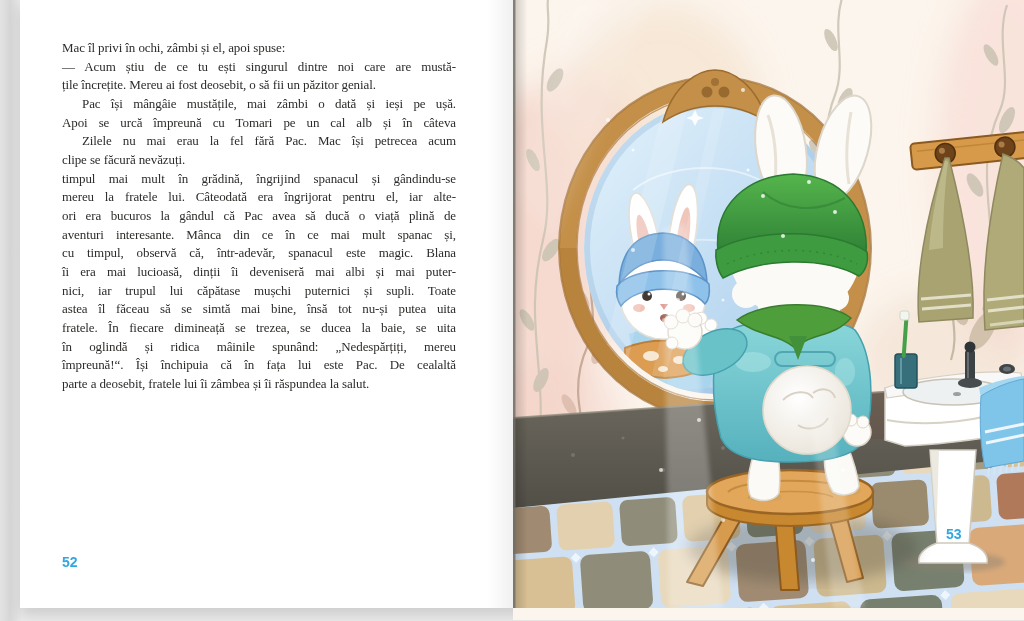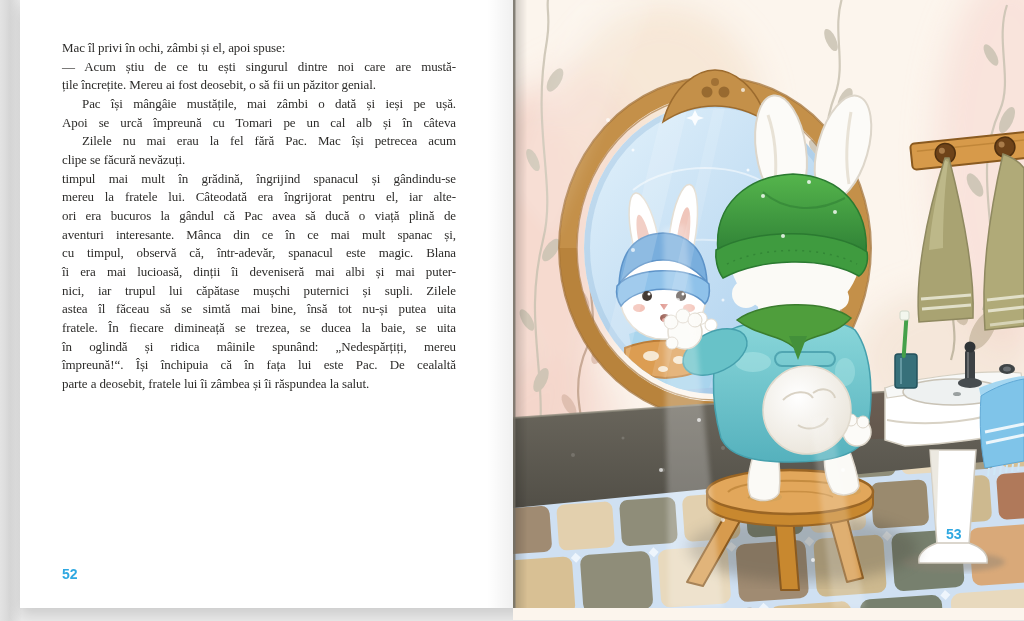--- a/index.html
+++ b/index.html
@@ -11,21 +11,21 @@
   .page-left{position:absolute;left:0;top:0;width:493px;height:608px;background:#ffffff;}
   .gutter-shade{position:absolute;right:0;top:0;width:26px;height:100%;
                 background:linear-gradient(to right,rgba(0,0,0,0),rgba(0,0,0,0.06));}
   .text-block{position:absolute;left:42px;top:39px;width:394px;color:#2d2c2a;
               font-size:13px;line-height:18.65px;letter-spacing:-0.1px;}
   .line{text-align:justify;text-align-last:justify;}
   .line.last{text-align-last:left;}
   .line.indent{text-indent:20px;}
   .pagenum{position:absolute;font-family:"Liberation Sans",sans-serif;font-weight:bold;
            font-size:14px;color:#2fa8e1;}
-  .pn-left{left:42px;top:566px;}
+  .pn-left{left:42px;top:554px;}
   .page-right{position:absolute;left:493px;top:0;width:511px;height:620px;overflow:hidden;background:#fcf5ed;}
   .pn-right{left:433px;top:526px;text-shadow:0 0 3px rgba(255,255,255,0.85);}
   svg{display:block;}
 </style>
 </head>
 <body>
 
 <div class="stage">
   <div class="spread">
 
@@ -37,21 +37,21 @@
         <div class="line indent">Pac își mângâie mustățile, mai zâmbi o dată și ieși pe ușă.</div>
         <div class="line">Apoi se urcă împreună cu Tomari pe un cal alb și în câteva</div>
         <div class="line indent">Zilele nu mai erau la fel fără Pac. Mac își petrecea acum</div>
         <div class="line last">clipe se făcură nevăzuți.</div>
         <div class="line">timpul mai mult în grădină, îngrijind spanacul și gândindu-se</div>
         <div class="line">mereu la fratele lui. Câteodată era îngrijorat pentru el, iar alte-</div>
         <div class="line">ori era bucuros la gândul că Pac avea să ducă o viață plină de</div>
         <div class="line">aventuri interesante. Mânca din ce în ce mai mult spanac și,</div>
         <div class="line">cu timpul, observă că, într-adevăr, spanacul este magic. Blana</div>
         <div class="line">îi era mai lucioasă, dinții îi deveniseră mai albi și mai puter-</div>
-        <div class="line">nici, iar trupul lui căpătase mușchi puternici și supli. Zilele</div>
+        <div class="line">nici, iar trupul lui căpătase mușchi puternici și supli. Toate</div>
         <div class="line">astea îl făceau să se simtă mai bine, însă tot nu-și putea uita</div>
         <div class="line">fratele. În fiecare dimineață se trezea, se ducea la baie, se uita</div>
         <div class="line">în oglindă și ridica mâinile spunând: „Nedespărțiți, mereu</div>
         <div class="line">împreună!“. Își închipuia că în fața lui este Pac. De cealaltă</div>
         <div class="line last">parte a deosebit, fratele lui îi zâmbea și îi răspundea la salut.</div>
       </div>
       <div class="pagenum pn-left">52</div>
       <div class="gutter-shade"></div>
     </div>
 

